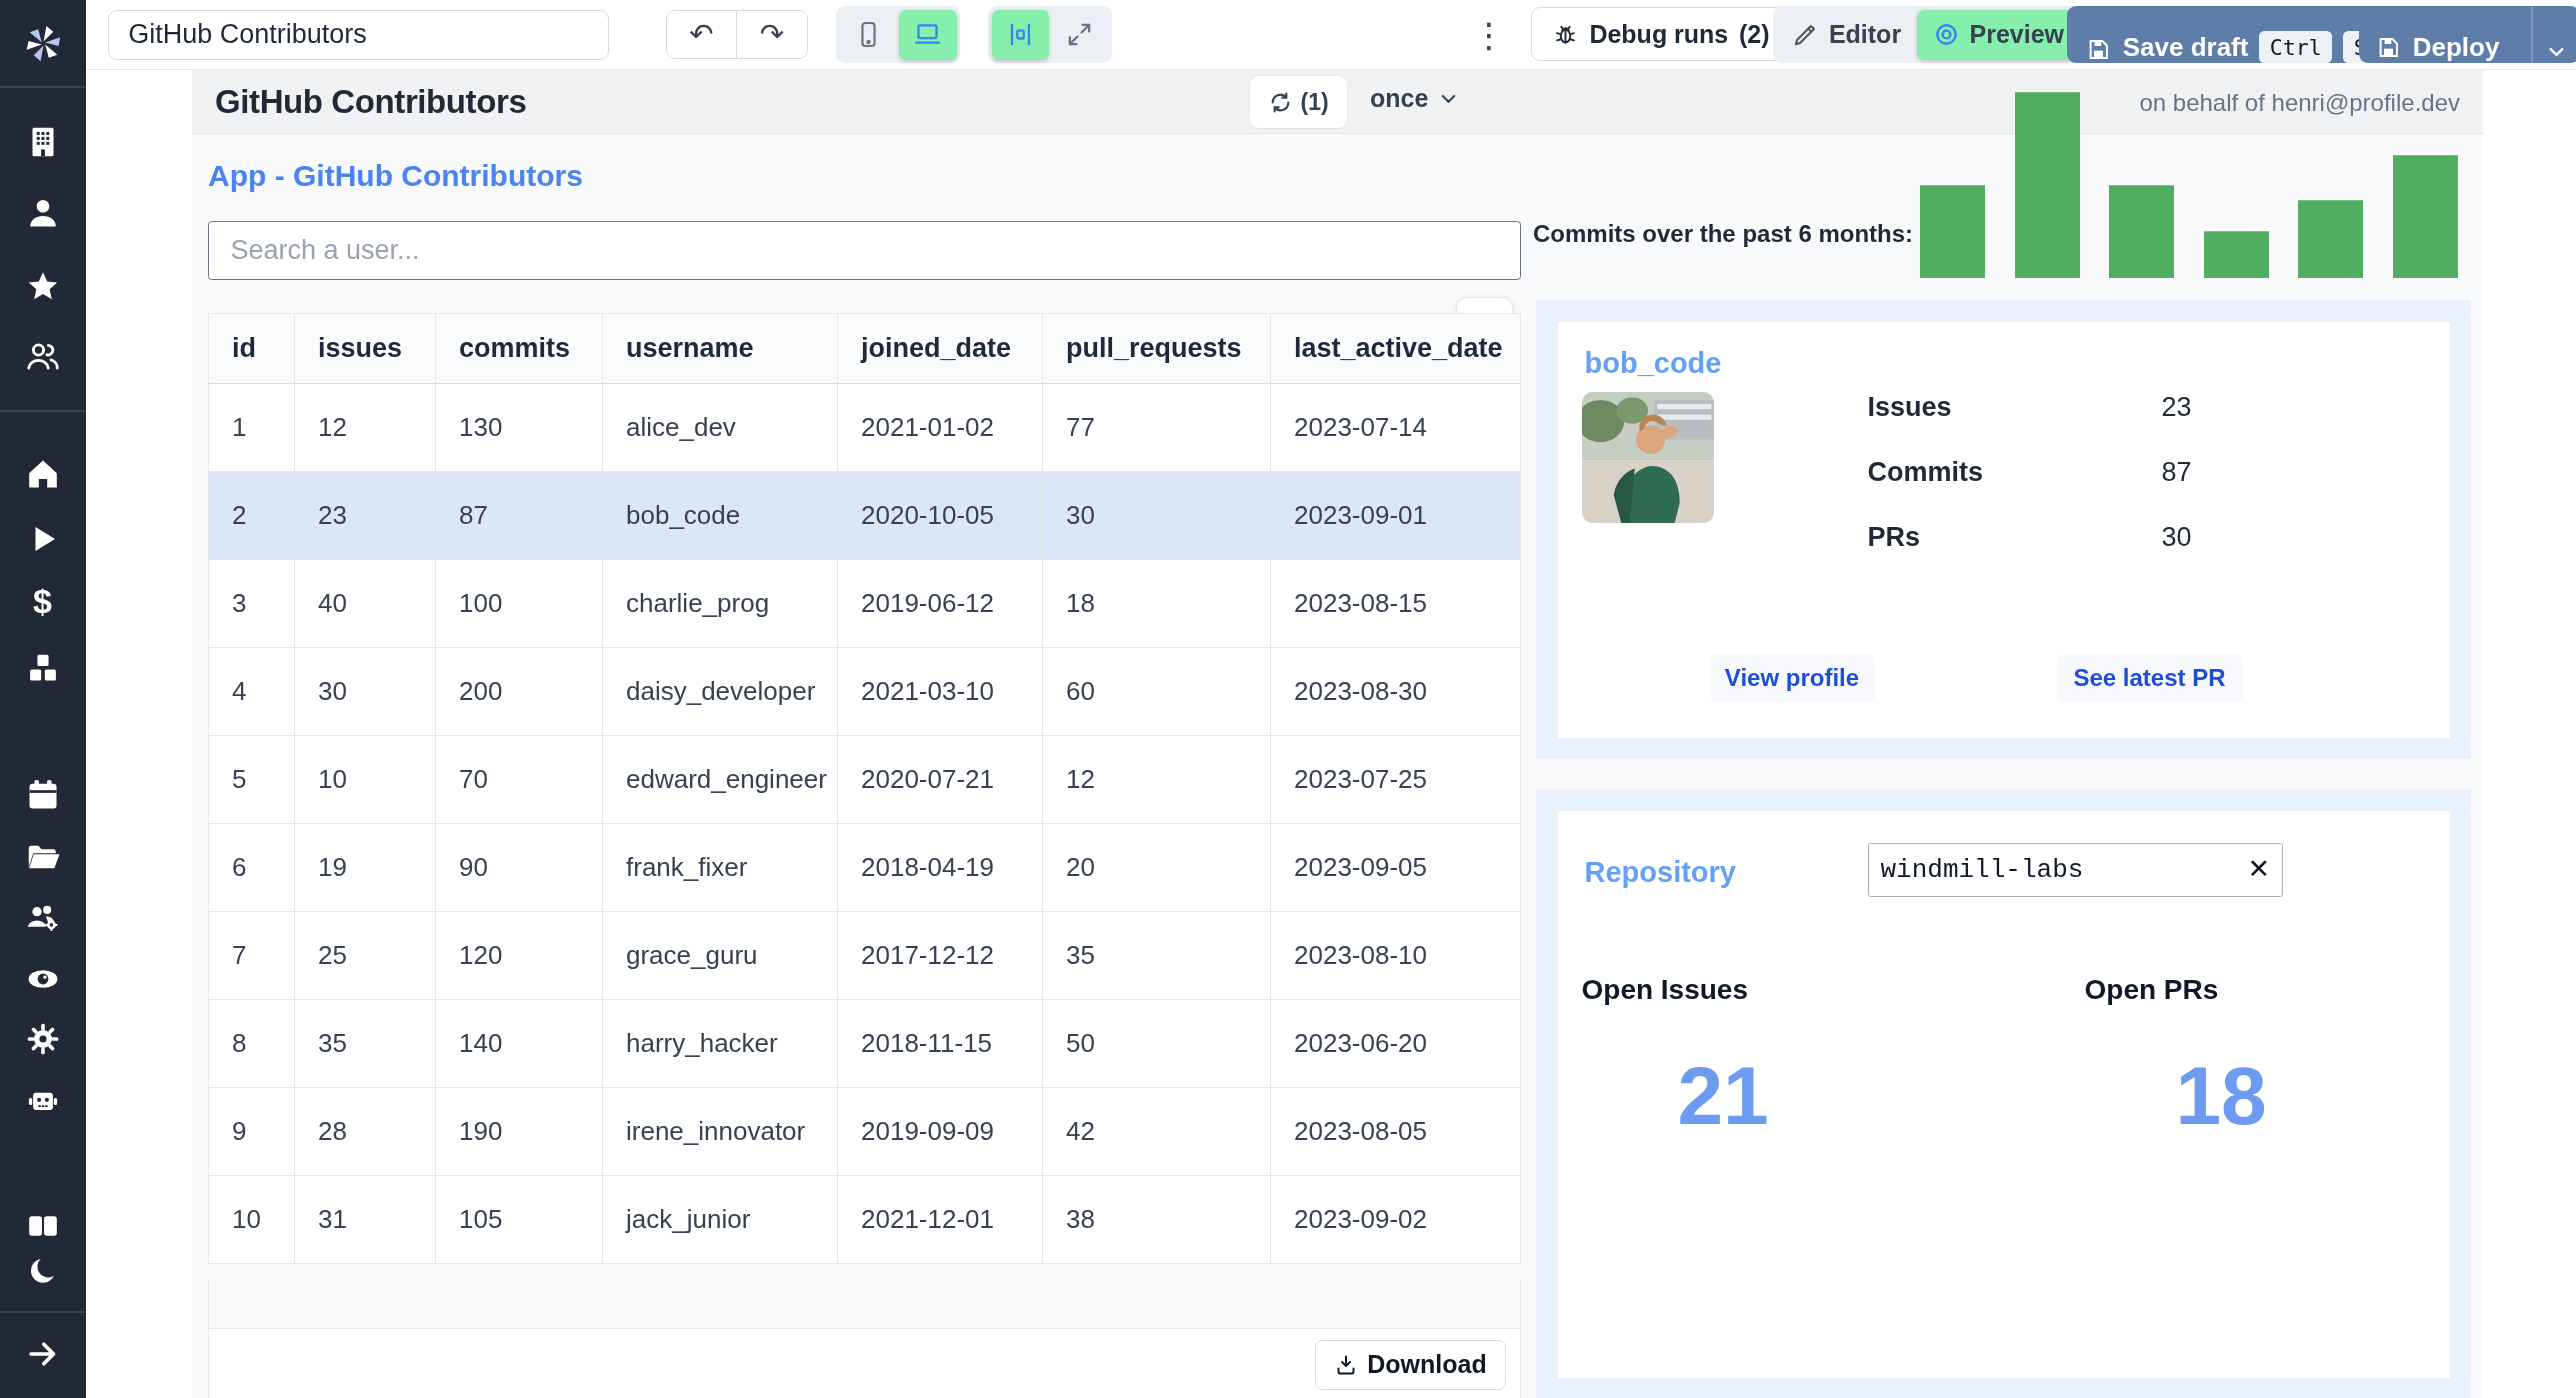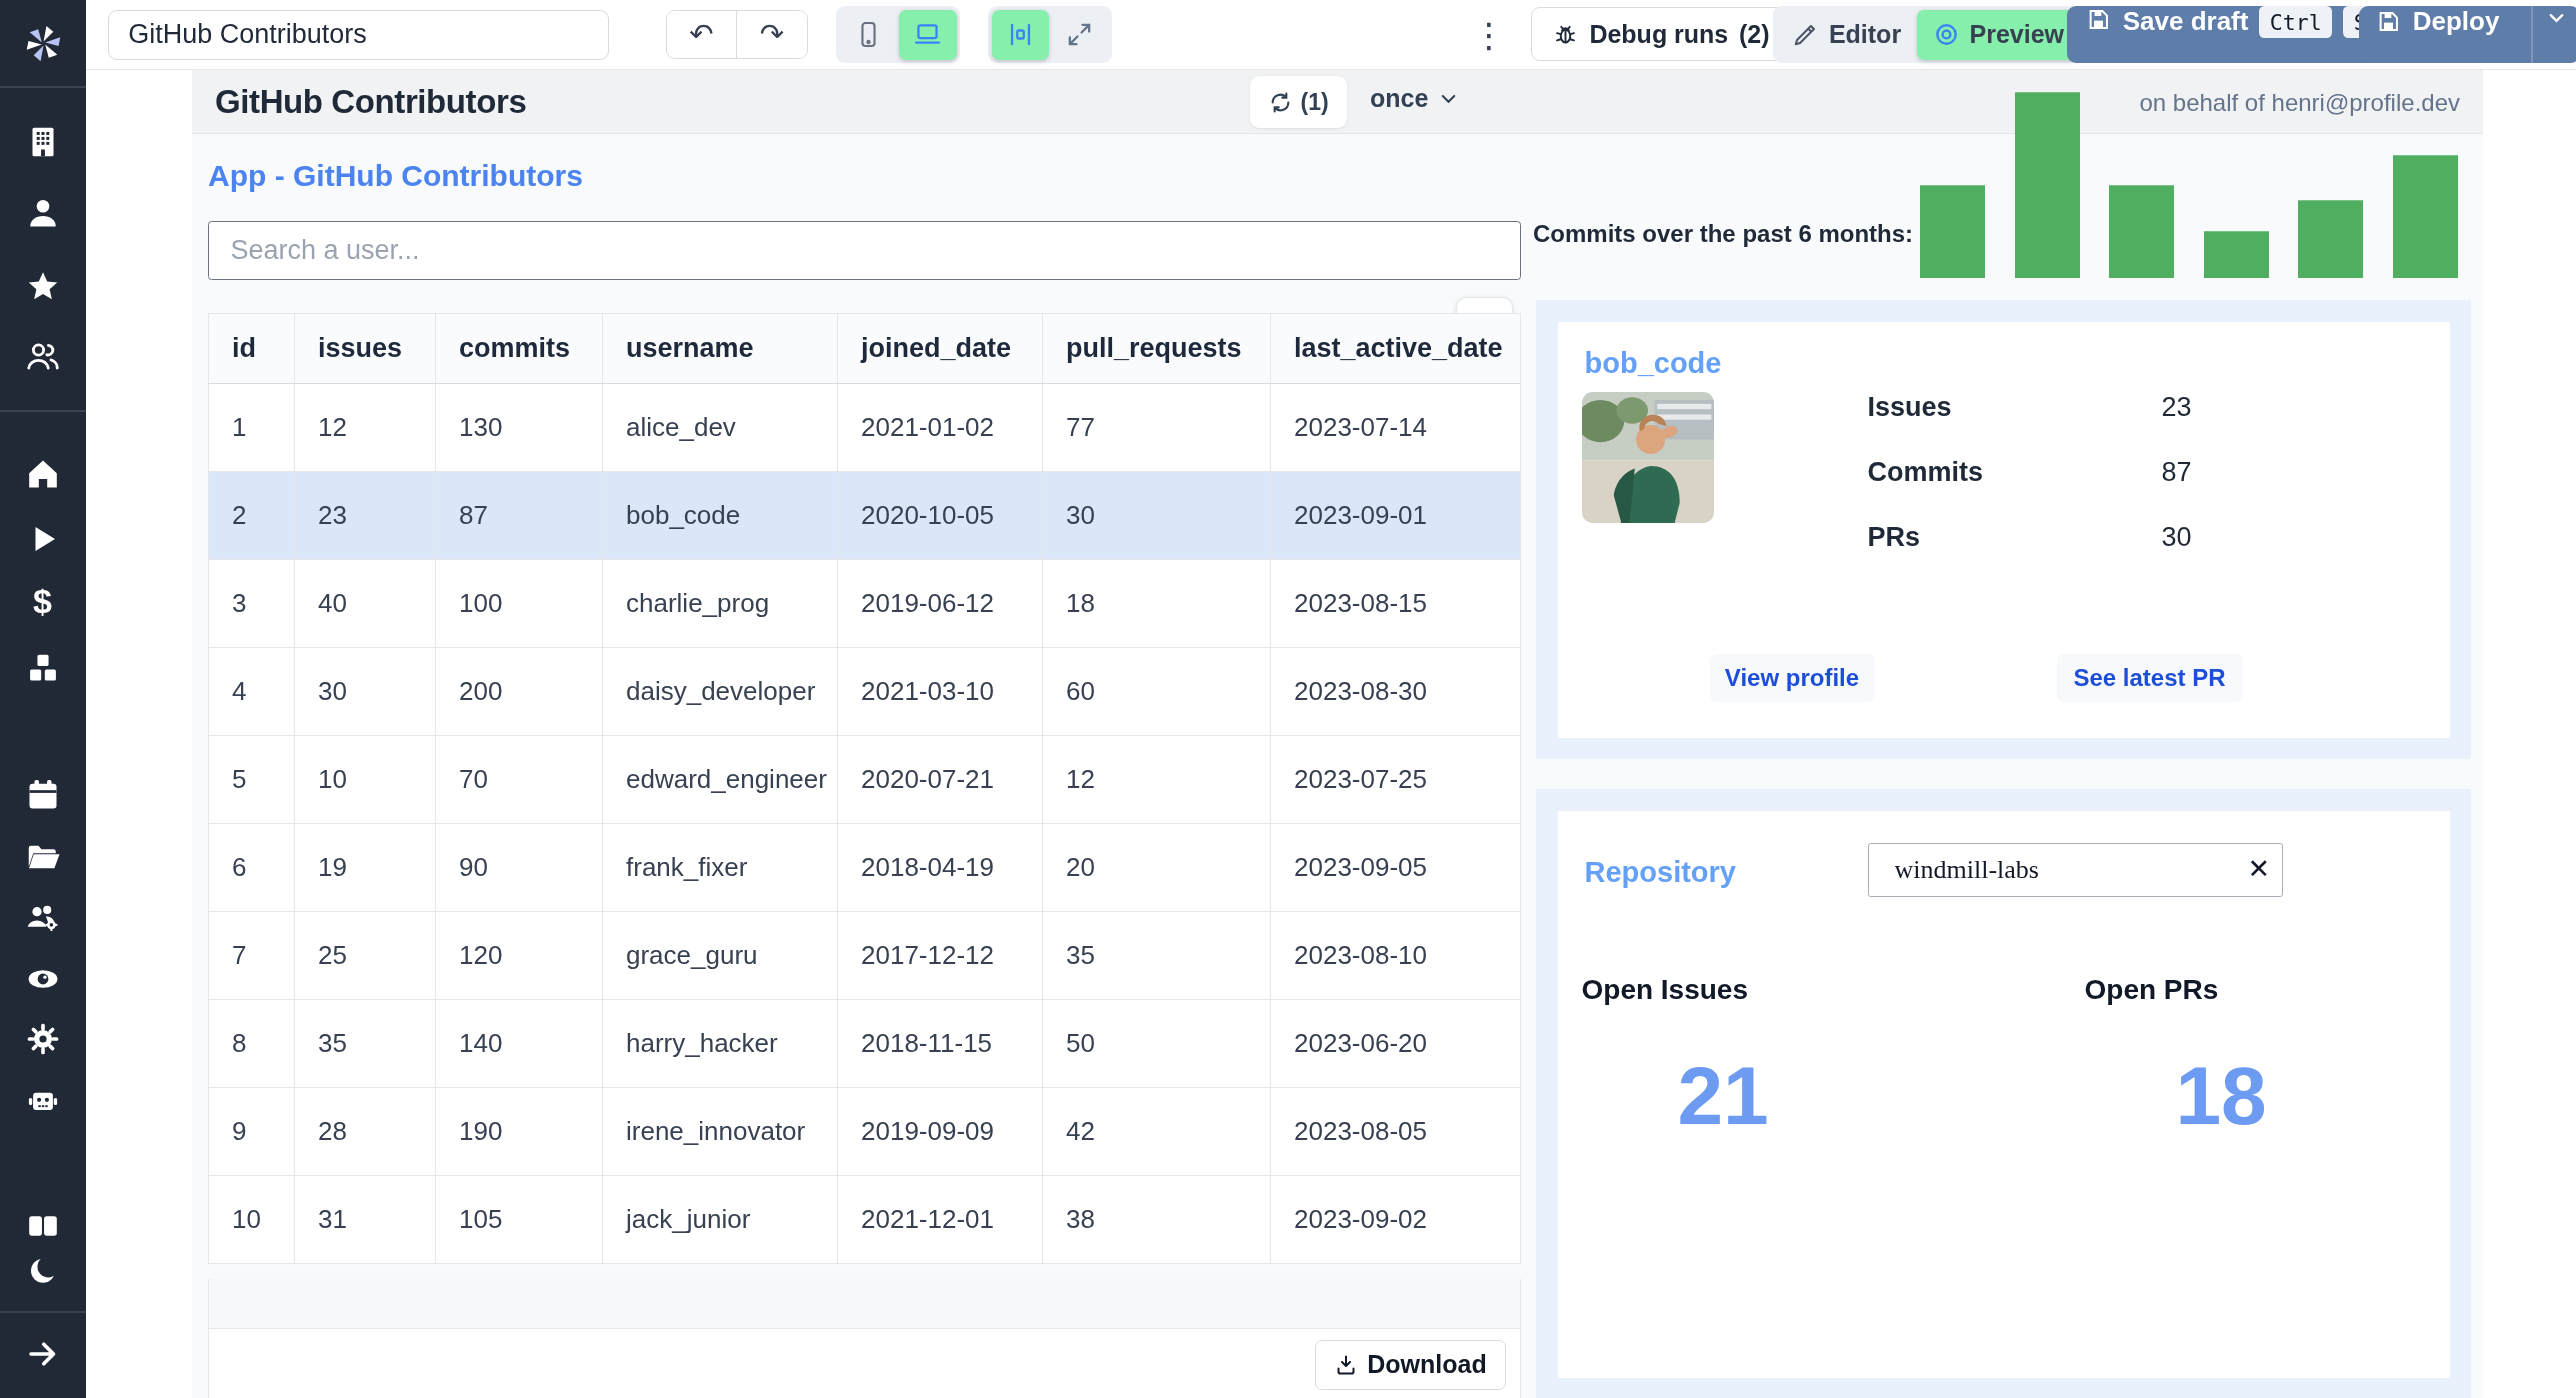--- a/index.html
+++ b/index.html
@@ -27,21 +27,21 @@
   .ur-btn:first-child{border-right:1.8px solid var(--border2);}
   .seg{position:absolute;top:6.3px;height:57px;background:#eceff3;border-radius:9px;padding:3.6px;display:flex;align-items:center;gap:1.8px;}
   .seg-btn{height:50px;border-radius:7.2px;display:flex;align-items:center;justify-content:center;padding:0 14.3px;}
   .seg-btn.sel{background:#86efac;box-shadow:0 1.8px 4.5px rgba(15,23,42,.18);}
   .seg-btn svg{width:29px;height:29px;}
   .kebab{position:absolute;top:12.5px;font-size:34px;color:#374151;line-height:45px;width:36px;text-align:center;}
   .pill-btn{position:absolute;top:7.2px;height:54px;background:#fff;border:1.8px solid var(--border2);border-radius:9px;
     display:flex;align-items:center;gap:10.7px;padding:0 19.7px;font-size:25px;font-weight:600;color:#1f2937;}
   .pill-btn svg{width:27px;height:27px;}
   .seg-label{font-size:25px;font-weight:600;color:#374151;margin-left:9px;}
-  .blue-btn{position:absolute;top:6.3px;height:57px;background:var(--slatebtn);border-radius:9px;display:flex;align-items:flex-start;
+  .blue-btn{position:absolute;top:6.3px;height:57px;background:var(--slatebtn);border-radius:9px;display:flex;align-items:flex-end;
     color:#fff;font-size:26px;font-weight:700;}
   .blue-btn svg{width:27px;height:27px;}
   kbd{font-family:"DejaVu Sans Mono",monospace;font-size:21.5px;color:#111827;background:#eef1f5;border-radius:5.4px;padding:3.6px 10.7px;font-weight:400;}
   .dep-div{width:1.8px;height:57px;background:#8095b8;margin-left:16px;}
   
   .canvas{position:absolute;left:86px;top:70px;width:2490px;height:1329px;background:#fff;}
   .app-bg{position:absolute;left:106px;top:64px;width:2291px;height:1265px;background:#f8fafc;}
   .app-header{position:absolute;left:106px;top:0;width:2291px;height:64px;background:#f0f2f4;border-bottom:1.8px solid #e2e6ea;}
   .app-title{position:absolute;left:23px;top:12.5px;font-size:33px;font-weight:700;letter-spacing:-0.4px;color:#1f2937;}
   .refresh-pill{position:absolute;left:1058px;top:6.3px;width:97px;height:52px;background:#fff;border-radius:9px;
@@ -82,22 +82,22 @@
   .bar{width:65px;background:var(--green);border-top:1.8px solid #79c287;}
   .panel{position:absolute;left:1450px;width:935px;background:var(--panel);}
   .card{position:absolute;left:21.5px;top:21.5px;width:892px;background:#fff;}
   .card-title{position:absolute;left:27px;top:25px;font-size:29px;font-weight:700;color:var(--card-blue);}
   .avatar{position:absolute;left:24px;top:70px;width:132px;height:131px;border-radius:10.7px;overflow:hidden;}
   .stat-label{position:absolute;left:310px;font-size:27px;font-weight:700;color:#1f2937;}
   .stat-value{position:absolute;left:604px;font-size:27px;color:#1f2937;}
   .ghost-btn{position:absolute;height:48px;background:#f7f9fc;border-radius:7.2px;display:flex;align-items:center;justify-content:center;
     font-size:24px;font-weight:600;color:#1d4ed8;}
   .repo-input-wrap{position:absolute;left:310px;top:32px;width:415px;height:54px;}
-  .repo-input{width:100%;height:100%;border:1.8px solid #a8adb5;border-radius:2.7px;font-size:26px;color:#111827;padding:0 52px 0 26px;
-    outline:none;font-family:Liberation Serif, serif;background:#fff;}
+  .repo-input{width:100%;height:100%;border:1.8px solid #a8adb5;border-radius:2.7px;font-size:26px;color:#111827;padding:0 52px 0 12px;
+    outline:none;font-family:Liberation Mono, monospace;background:#fff;}
   .repo-clear{position:absolute;right:12.5px;top:10.7px;font-size:27px;color:#111827;line-height:32px;}
   .big-label{position:absolute;top:163px;font-size:28px;font-weight:700;color:#111827;}
   .big-num{position:absolute;top:238px;width:161px;text-align:center;font-size:82px;font-weight:700;color:var(--num-blue);}
   .icon-gray{color:#6b7280;} .icon-blue{color:var(--accent);} .icon-dim{color:#64748b;} .icon-dark{color:#1f2937;}
 </style>
 </head>
 <body>
 
 <div class="sidebar">
   <div class="sb-logo">

